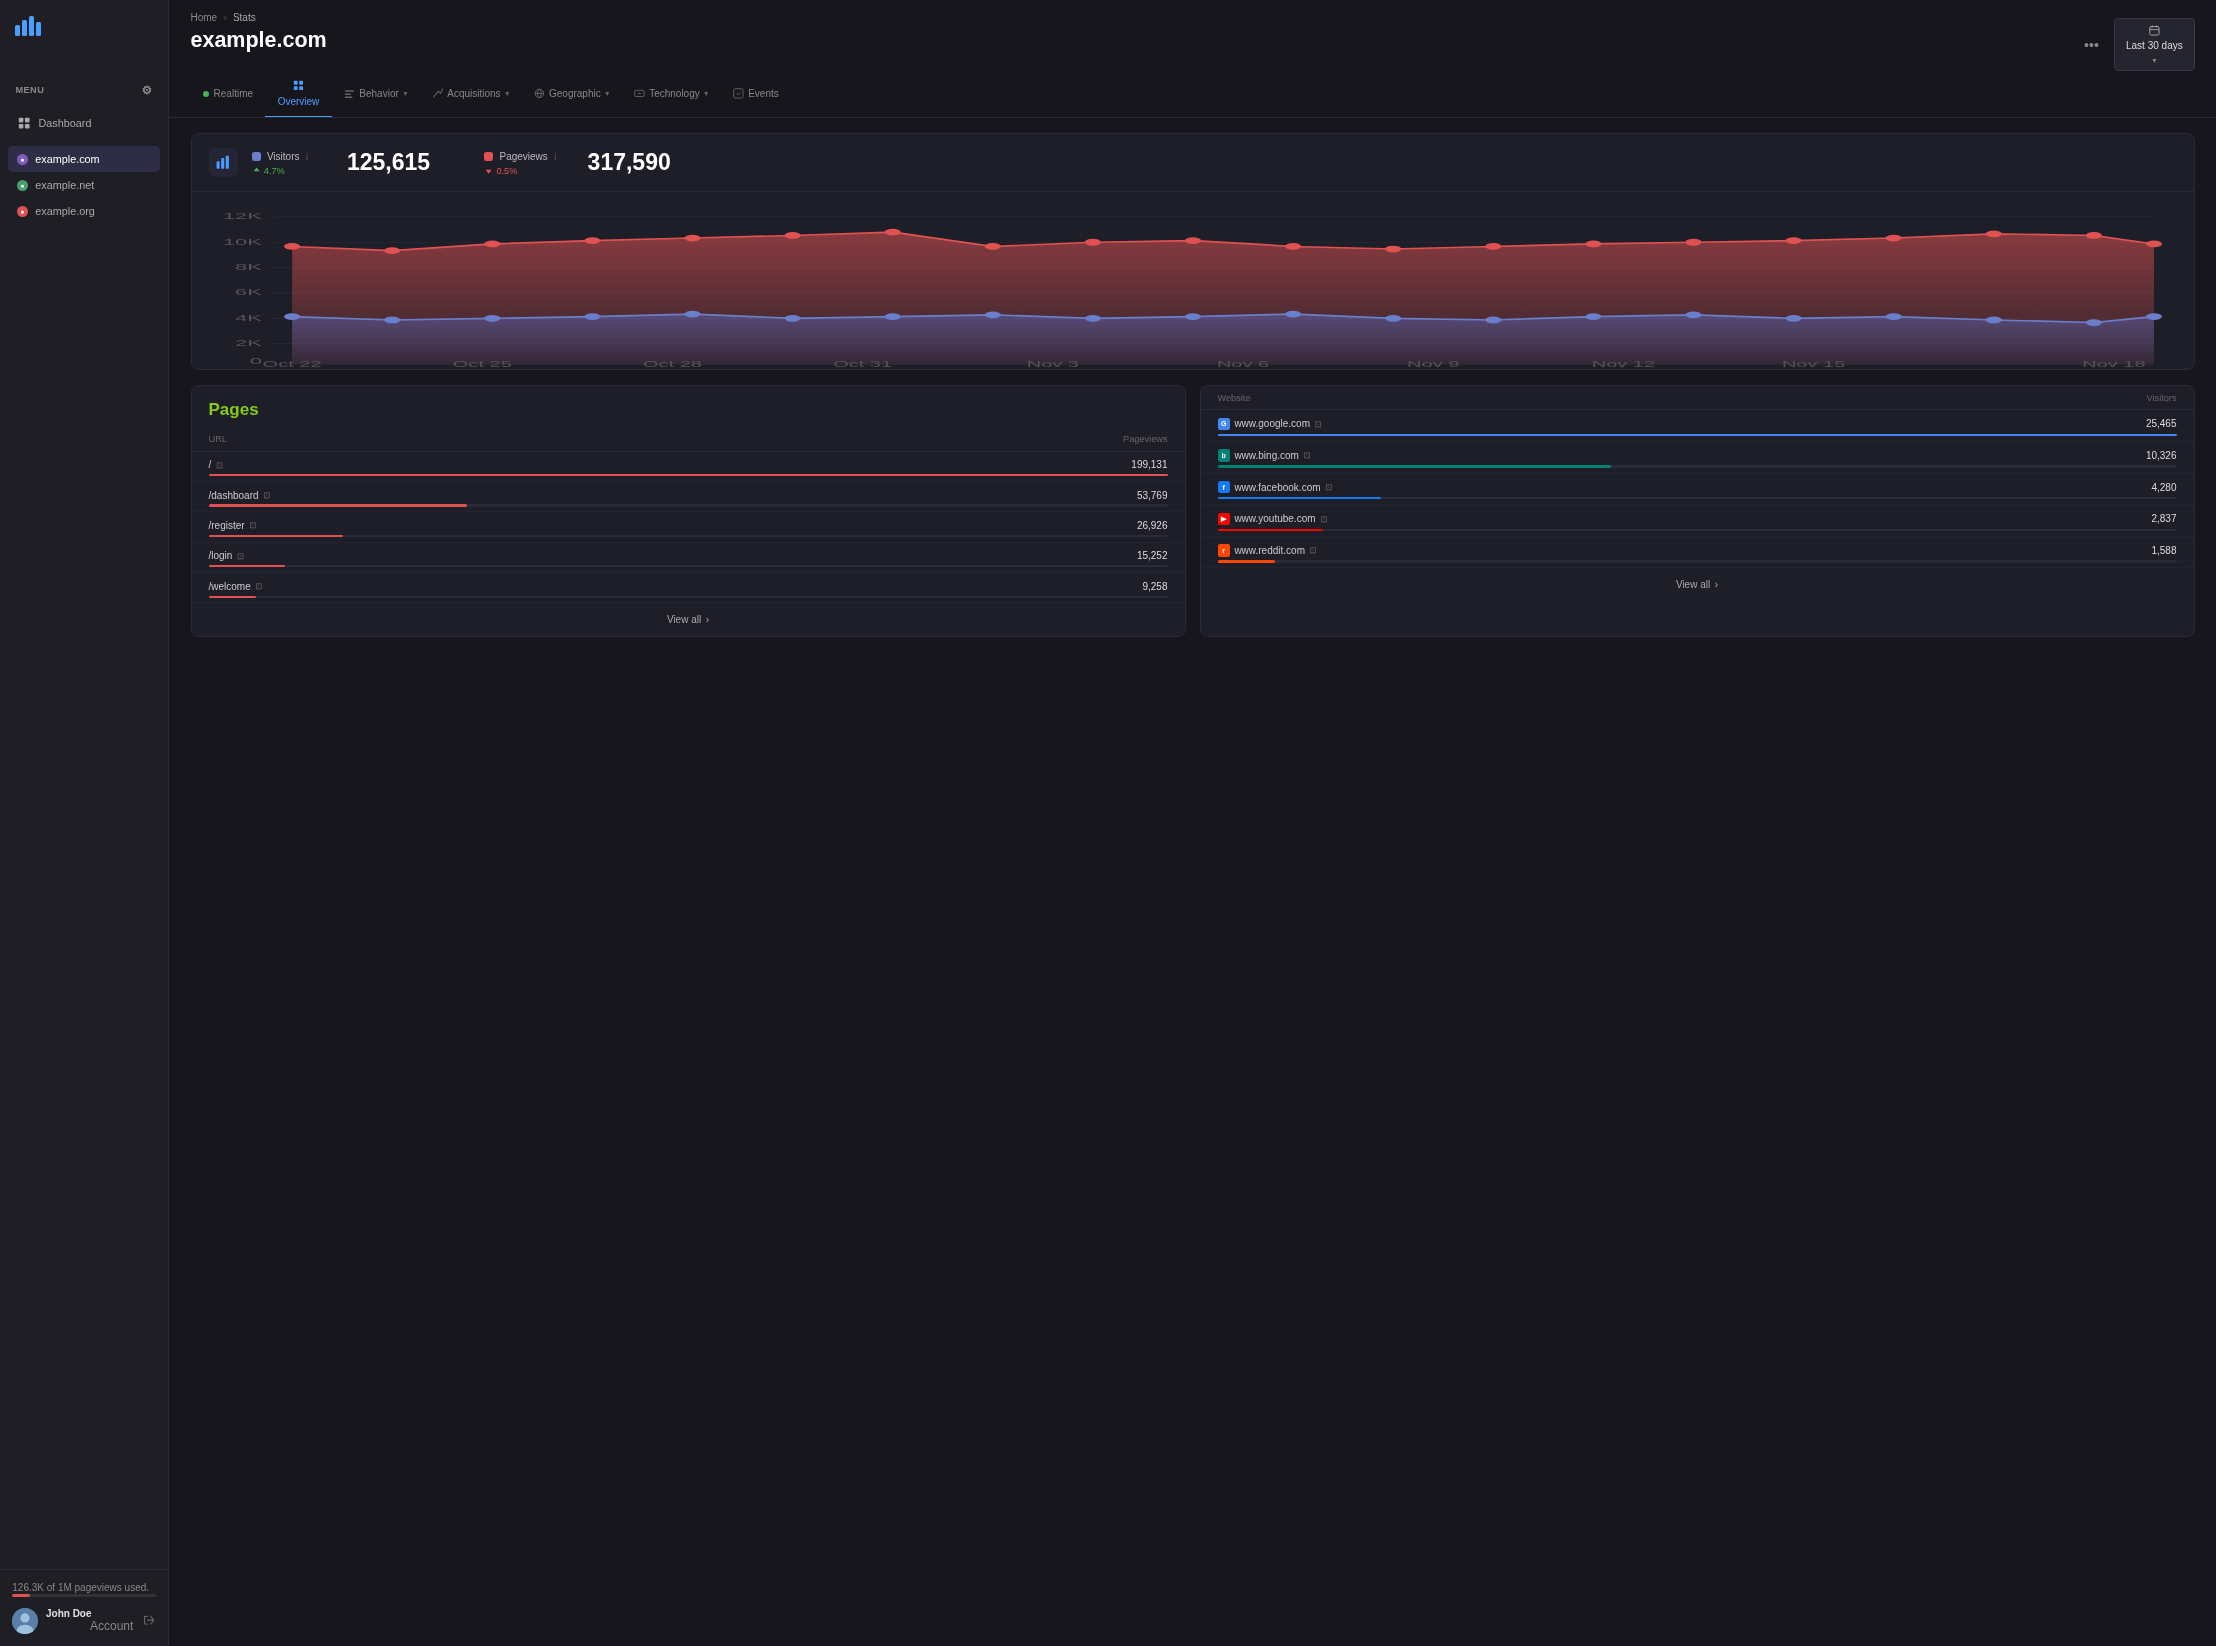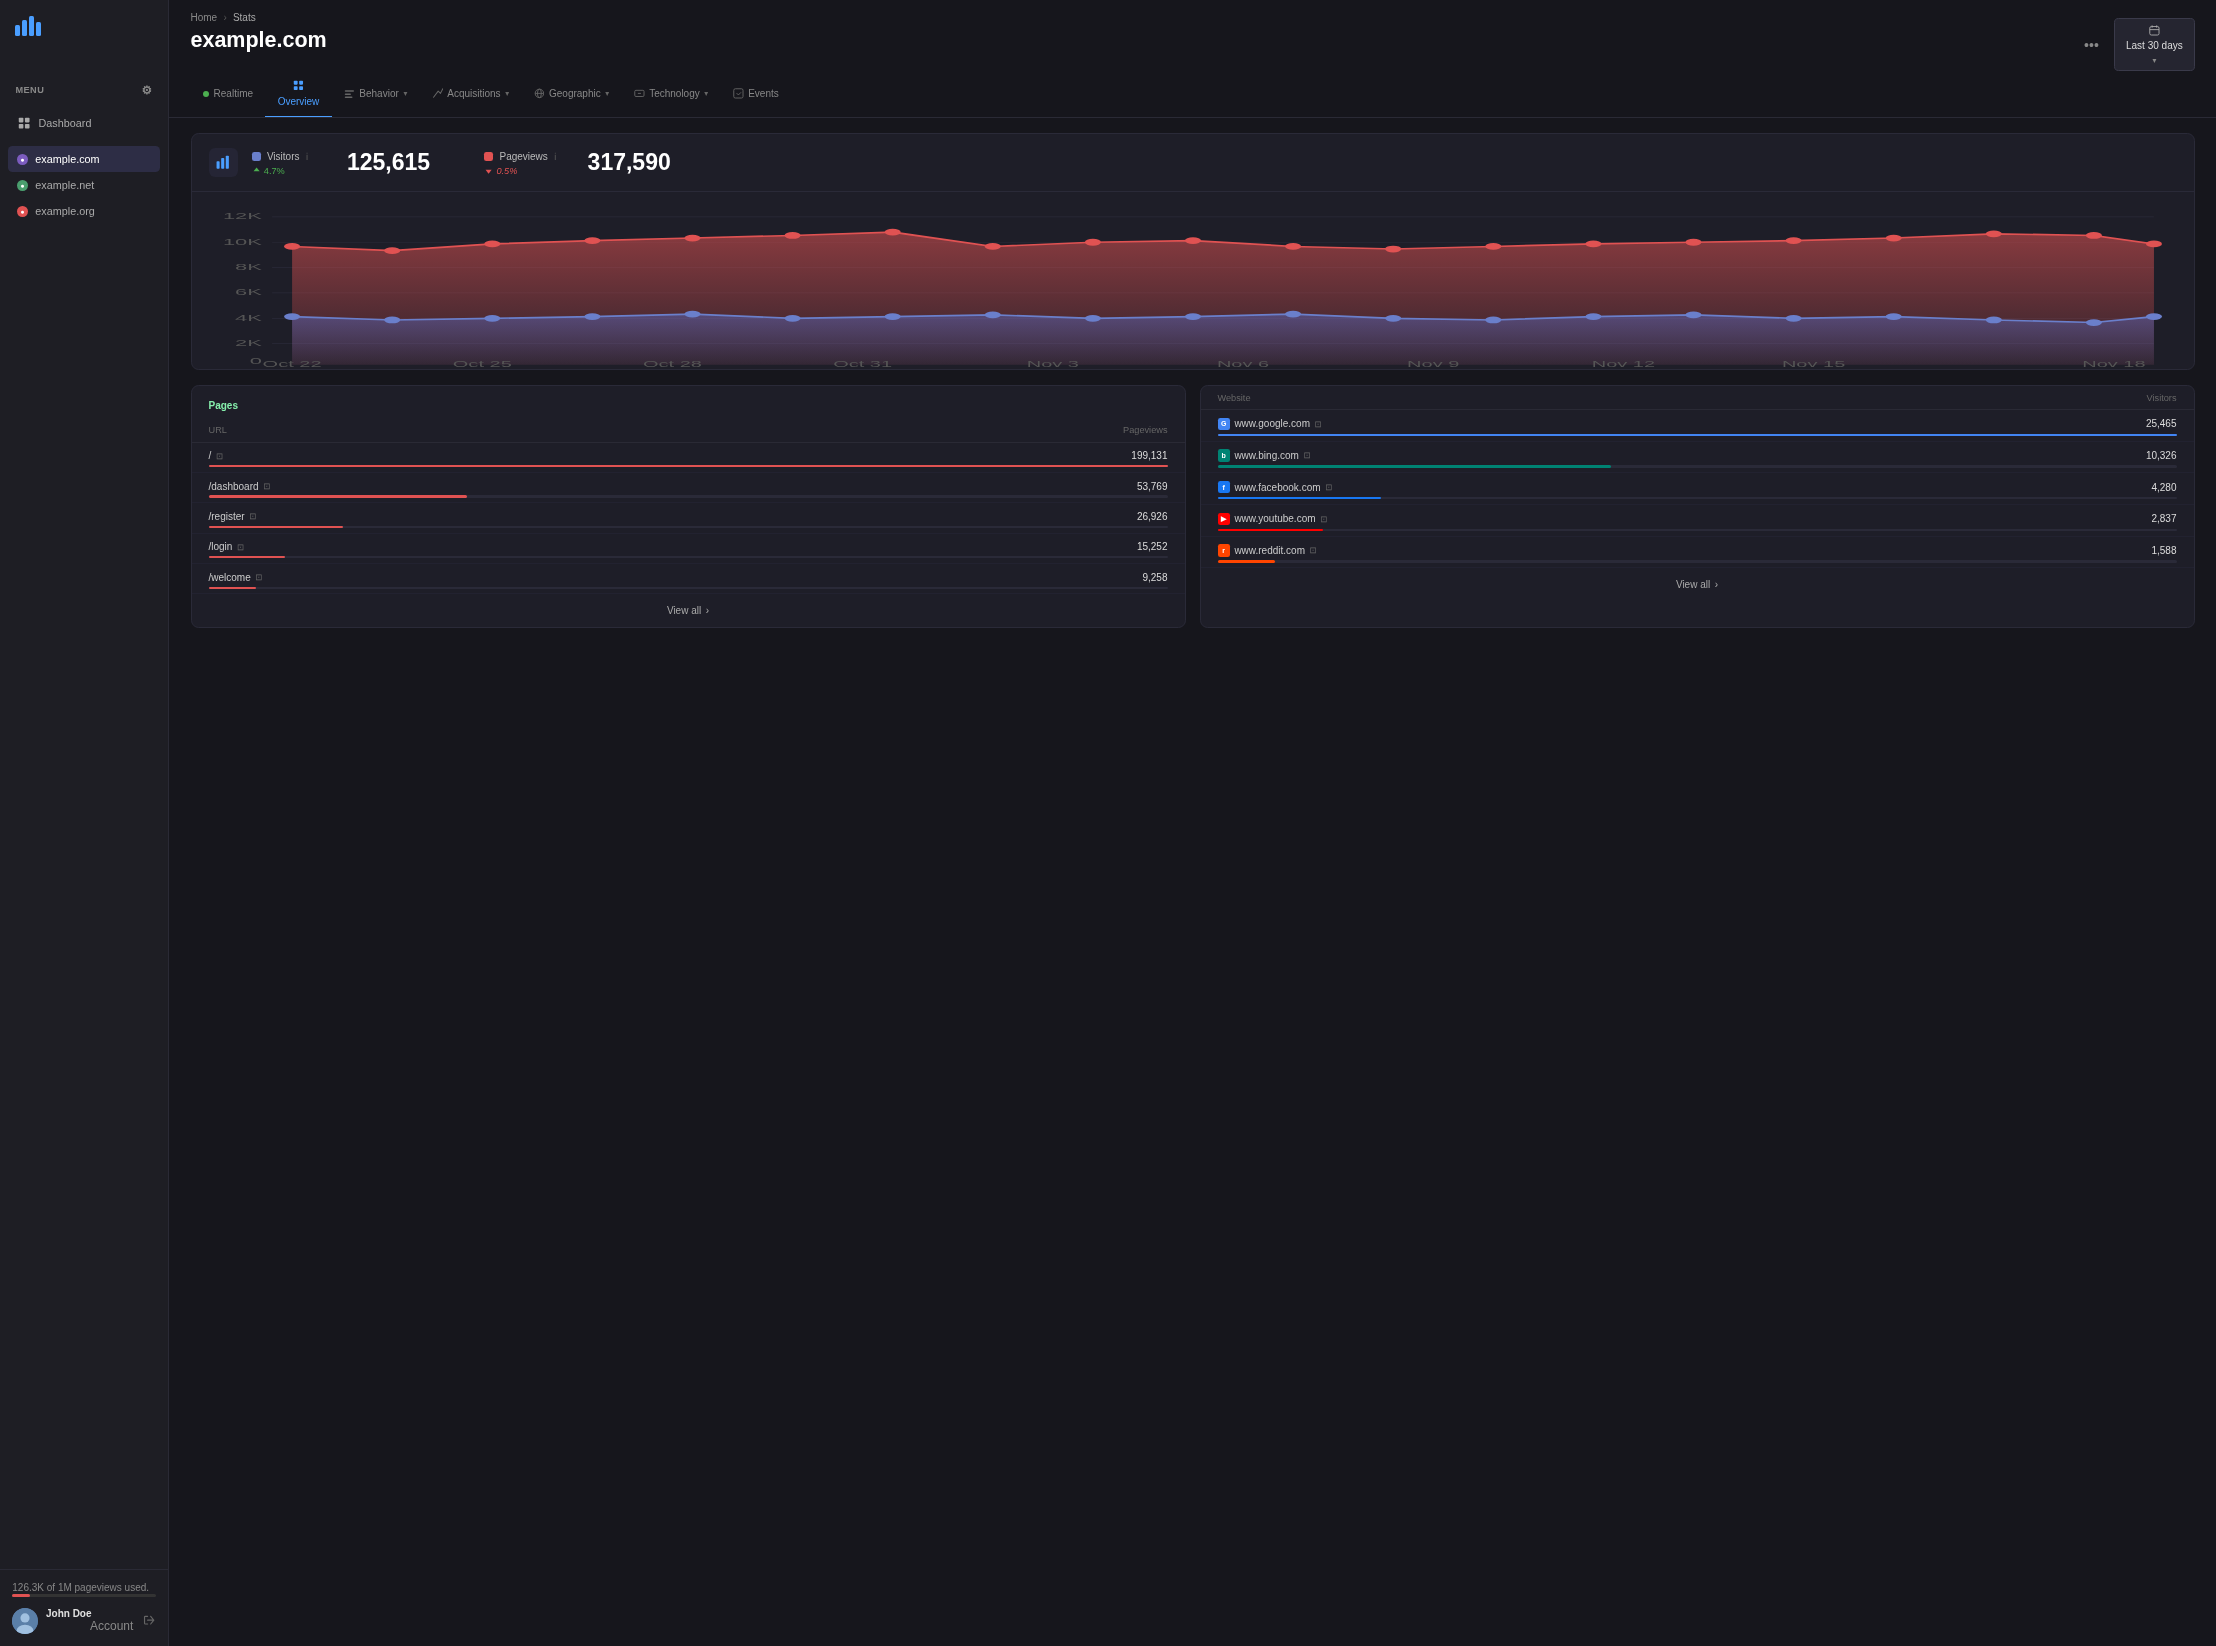--- a/index.html
+++ b/index.html
@@ -261,21 +261,21 @@
       height: 9.2px;
       border-radius: 2.3px;
     }
     .metric-change {
       display: flex;
       align-items: flex-start;
       gap: 3.1px;
       font-size: 9.2px;
     }
     .metric-change.up { color: #4caf50; }
-    .metric-change.down { color: #e05252; font-style: italic; }
+    .metric-change.down { color: #e05252; }
     .metric-value {
       font-size: 24.6px;
       font-weight: 700;
       color: #fff;
       margin-left: auto;
     }
 
     
     .chart-area {
       padding: 7.7px 0 0;
@@ -294,23 +294,23 @@
     }
     .panel {
       flex: 1;
       background: #1e1e28;
       border-radius: 7.7px;
       border: 0.8px solid #2a2a38;
       overflow: hidden;
     }
     .panel-header {
       padding: 14px 17px 7.7px;
-      font-size: 10px;
+      font-size: 17px;
       font-weight: 600;
-      color: #86efac;
+      color: #84cc16;
     }
     .panel-cols {
       display: flex;
       justify-content: space-between;
       padding: 6.2px 17px;
       font-size: 9.2px;
       color: #666;
       border-bottom: 0.8px solid #2a2a35;
     }
     .panel-row {

